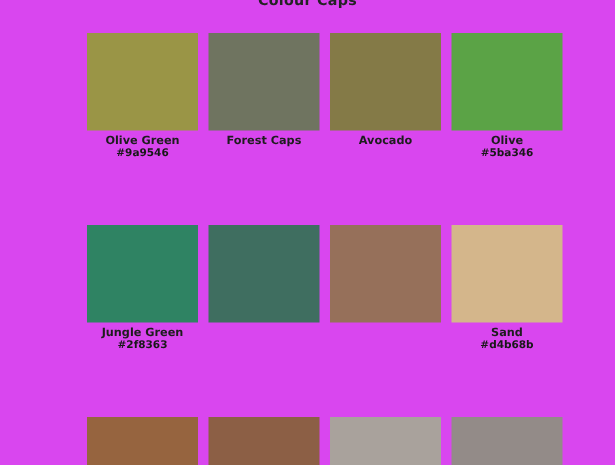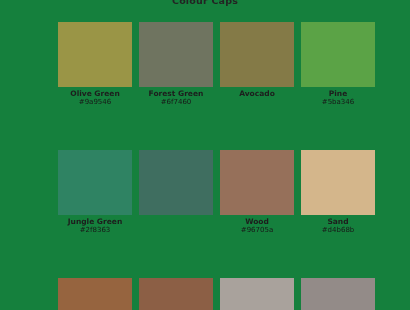--- a/index.html
+++ b/index.html
@@ -13,21 +13,21 @@
     overflow: hidden;
     font-family: "DejaVu Sans", "Liberation Sans", sans-serif;
     position: relative;
   }
   #palette-figure {
     position: absolute;
     left: 0;
     top: 0;
     width: 410px;
     height: 310px;
-    background: #15803d;
+    background: #d946ef;
   }
   #figure-title {
     position: absolute;
     left: 0;
     top: -5px;
     width: 410px;
     text-align: center;
     font-size: 9.5px;
     font-weight: bold;
     color: #232323;
@@ -66,21 +66,21 @@
     display: block;
     font-size: 7.5px;
     font-weight: bold;
     color: #1d1d1d;
     white-space: nowrap;
     line-height: 9px;
   }
   .swatch-hex {
     display: block;
     font-size: 7px;
-    font-weight: normal;
+    font-weight: bold;
     color: #181818;
     white-space: nowrap;
     line-height: 9px;
   }
 </style>
 </head>
 <body>
 
 <div id="palette-figure">
 
@@ -90,53 +90,48 @@
       <div class="swatch-cell">
         <div class="swatch-chip" style="background: rgb(154, 149, 70);"></div>
         <div class="swatch-caption">
           <span class="swatch-name">Olive Green</span>
           <span class="swatch-hex">#9a9546</span>
         </div>
       </div>
       <div class="swatch-cell">
         <div class="swatch-chip" style="background: rgb(111, 116, 96);"></div>
         <div class="swatch-caption">
-          <span class="swatch-name">Forest Green</span>
-          <span class="swatch-hex">#6f7460</span>
+          <span class="swatch-name">Forest Caps</span>
         </div>
       </div>
       <div class="swatch-cell">
         <div class="swatch-chip" style="background: rgb(132, 122, 71);"></div>
         <div class="swatch-caption">
           <span class="swatch-name">Avocado</span>
         </div>
       </div>
       <div class="swatch-cell">
         <div class="swatch-chip" style="background: rgb(91, 163, 70);"></div>
         <div class="swatch-caption">
-          <span class="swatch-name">Pine</span>
+          <span class="swatch-name">Olive</span>
           <span class="swatch-hex">#5ba346</span>
         </div>
       </div>
       <div class="swatch-cell">
         <div class="swatch-chip" style="background: rgb(47, 131, 99);"></div>
         <div class="swatch-caption">
           <span class="swatch-name">Jungle Green</span>
           <span class="swatch-hex">#2f8363</span>
         </div>
       </div>
       <div class="swatch-cell">
         <div class="swatch-chip" style="background: rgb(63, 110, 96);"></div>
       </div>
       <div class="swatch-cell">
         <div class="swatch-chip" style="background: rgb(150, 112, 90);"></div>
-        <div class="swatch-caption">
-          <span class="swatch-name">Wood</span>
-          <span class="swatch-hex">#96705a</span>
-        </div>
       </div>
       <div class="swatch-cell">
         <div class="swatch-chip" style="background: rgb(212, 182, 139);"></div>
         <div class="swatch-caption">
           <span class="swatch-name">Sand</span>
           <span class="swatch-hex">#d4b68b</span>
         </div>
       </div>
       <div class="swatch-cell">
         <div class="swatch-chip" style="background: rgb(150, 100, 63);"></div>

